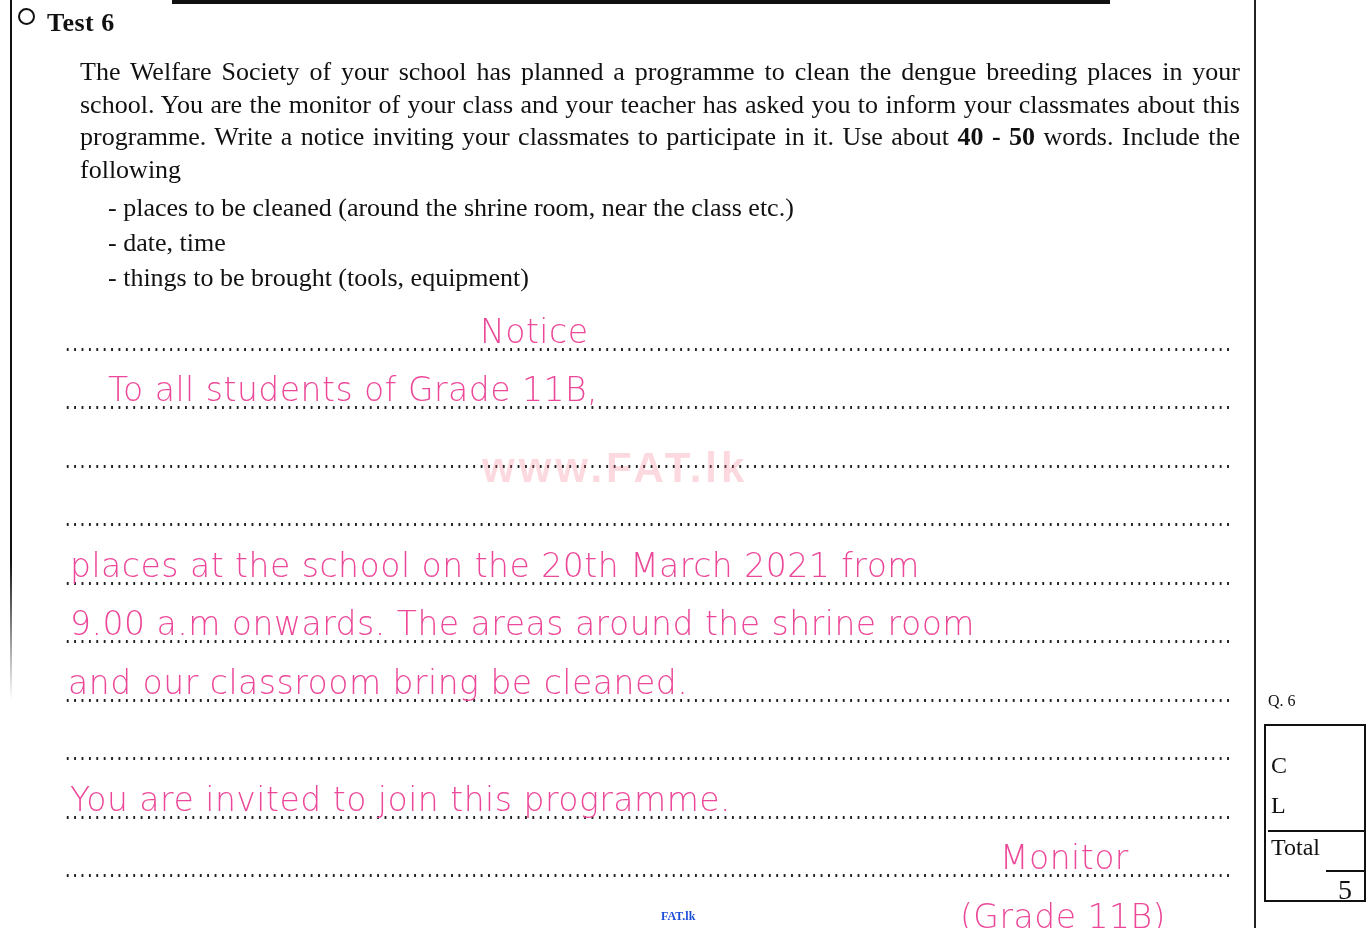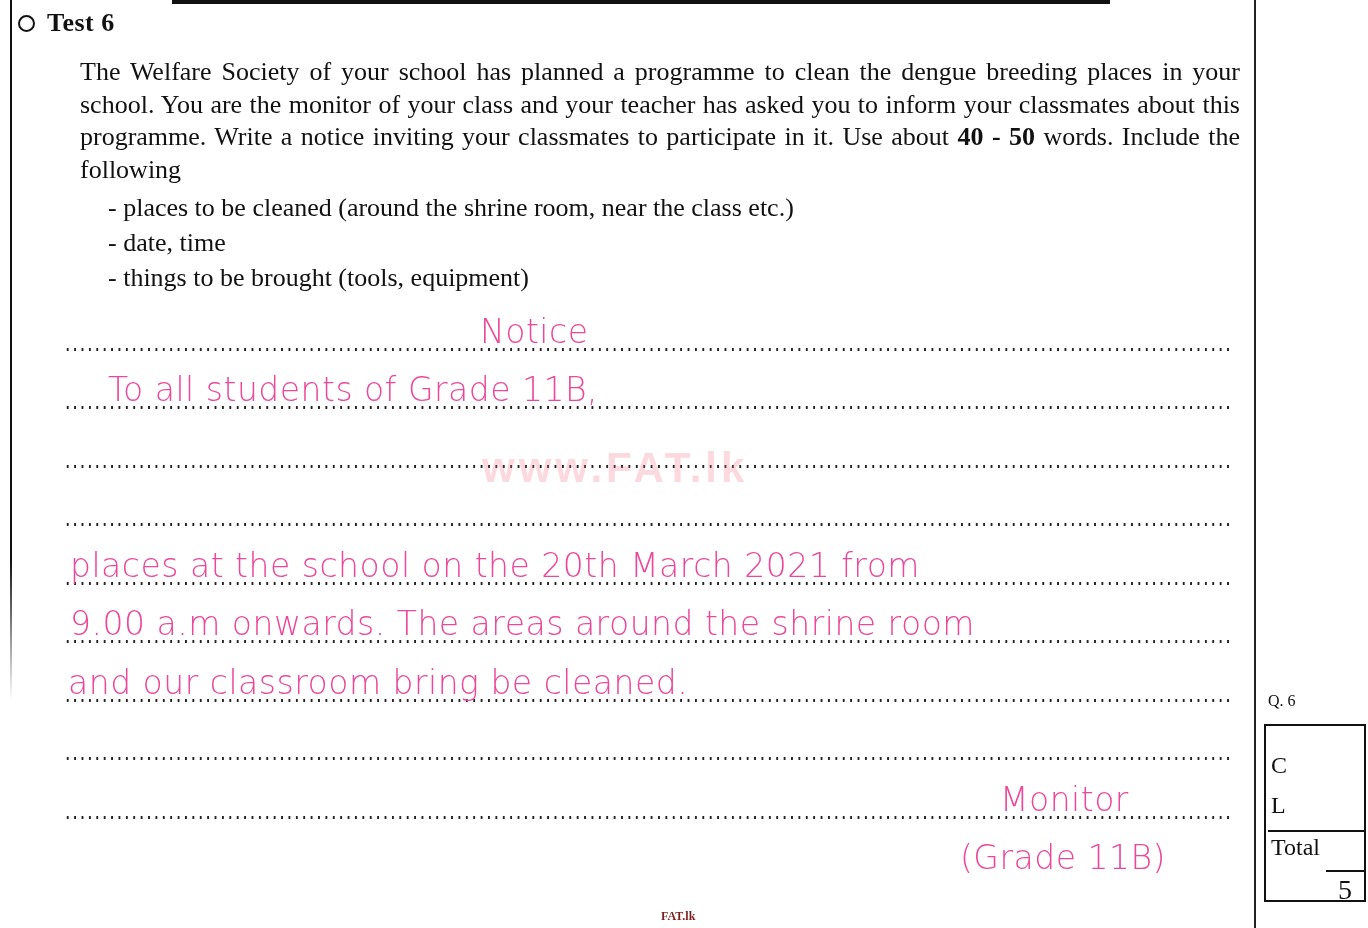--- a/index.html
+++ b/index.html
@@ -6,38 +6,38 @@
   body {
     width:1368px; height:928px; overflow:hidden; position:relative;
     background:#ffffff; color:#111;
     font-family:"Liberation Serif", "DejaVu Serif", serif;
   }
   .top-rule { position:absolute; left:172px; top:0; width:938px; height:4px; background:#111; }
   .left-rule { position:absolute; left:10px; top:0; width:2px; height:700px;
     background:linear-gradient(#111 80%, rgba(17,17,17,0)); }
   .right-rule { position:absolute; left:1254px; top:0; width:2px; height:928px; background:#222; }
 
-  .test-heading { position:absolute; left:18px; top:8px; display:flex; align-items:center; gap:12px; }
+  .test-heading { position:absolute; left:18px; top:8px; display:flex; align-items:flex-start; gap:12px; }
   .circle-icon { width:17px; height:17px; border:2px solid #111; border-radius:50%; box-sizing:border-box; }
   .test-title { font-weight:bold; font-size:26px; letter-spacing:0.5px; }
 
   .instructions { position:absolute; left:80px; top:56px; width:1160px; font-size:26px; line-height:32.5px; text-align:justify; text-align-last:left; }
   .instructions b { font-weight:bold; }
   .bullets { position:absolute; left:108px; top:190px; font-size:26px; line-height:35px; font-family:"Liberation Serif", serif; }
   .bullets div { white-space:nowrap; }
 
   .answer-area { position:absolute; left:64px; top:300px; width:1168px; }
   .line { position:relative; height:58.5px; }
   .line .dots { position:absolute; left:0; right:0; bottom:8px; height:3px;
     background-image:radial-gradient(circle, #222 1.1px, transparent 1.4px);
     background-size:7.4px 3px; background-repeat:repeat-x; }
   .line .hw { position:absolute; bottom:8px; font-family:"DejaVu Sans", sans-serif; font-size:33px; letter-spacing:0.5px; white-space:nowrap; color:#ec4899; font-weight:300; }
 
   .watermark { position:absolute; left:482px; top:412px; font-family:"Liberation Sans", sans-serif; font-weight:bold; font-size:42px; color:rgba(240,120,140,0.28); letter-spacing:4px; pointer-events:none;margin-top:32px; }
-  .footer-mark { position:absolute; left:661px; top:909px; font-family:"Liberation Serif", serif; font-size:12px; color:#7f1d1d; font-weight:bold; }
+  .footer-mark { position:absolute; left:661px; top:909px; font-family:"Liberation Serif", serif; font-size:12px; color:#1d4ed8; font-weight:bold; }
 
   .marks { position:absolute; left:1262px; top:690px; }
   .marks .q { font-size:16px; position:absolute; left:6px; top:2px; white-space:nowrap; }
   .marks .box { position:absolute; left:2px; top:34px; width:102px; height:178px; border:2px solid #111; box-sizing:border-box; }
   .marks .box .row { position:absolute; left:5px; font-size:24px; }
   .marks .box .sep { position:absolute; left:2px; right:0; top:104px; height:2px; background:#111; }
   .marks .box .sep2 { position:absolute; left:60px; right:0; top:144px; height:2px; background:#111; }
   .marks .box .score { position:absolute; right:12px; top:148px; font-size:28px; }
 </style>
 </head>
@@ -87,20 +87,24 @@
     </div>
   <div class="line">
       <div class="dots"></div>
       <span class="hw" style="left:4px">and our classroom bring be cleaned.</span>
     </div>
   <div class="line">
       <div class="dots"></div>
     </div>
   <div class="line">
       <div class="dots"></div>
+      <span class="hw" style="left:6px">You are invited to join this programme.</span>
+    </div>
+  <div class="line">
+      <div class="dots"></div>
       <span class="hw" style="left:936px">Monitor</span>
     </div>
   <div class="line">
       <span class="hw" style="left:896px">(Grade 11B)</span>
     </div>
 </div>
 
 <div class="watermark">www.FAT.lk</div>
 <div class="footer-mark">FAT.lk</div>
 

